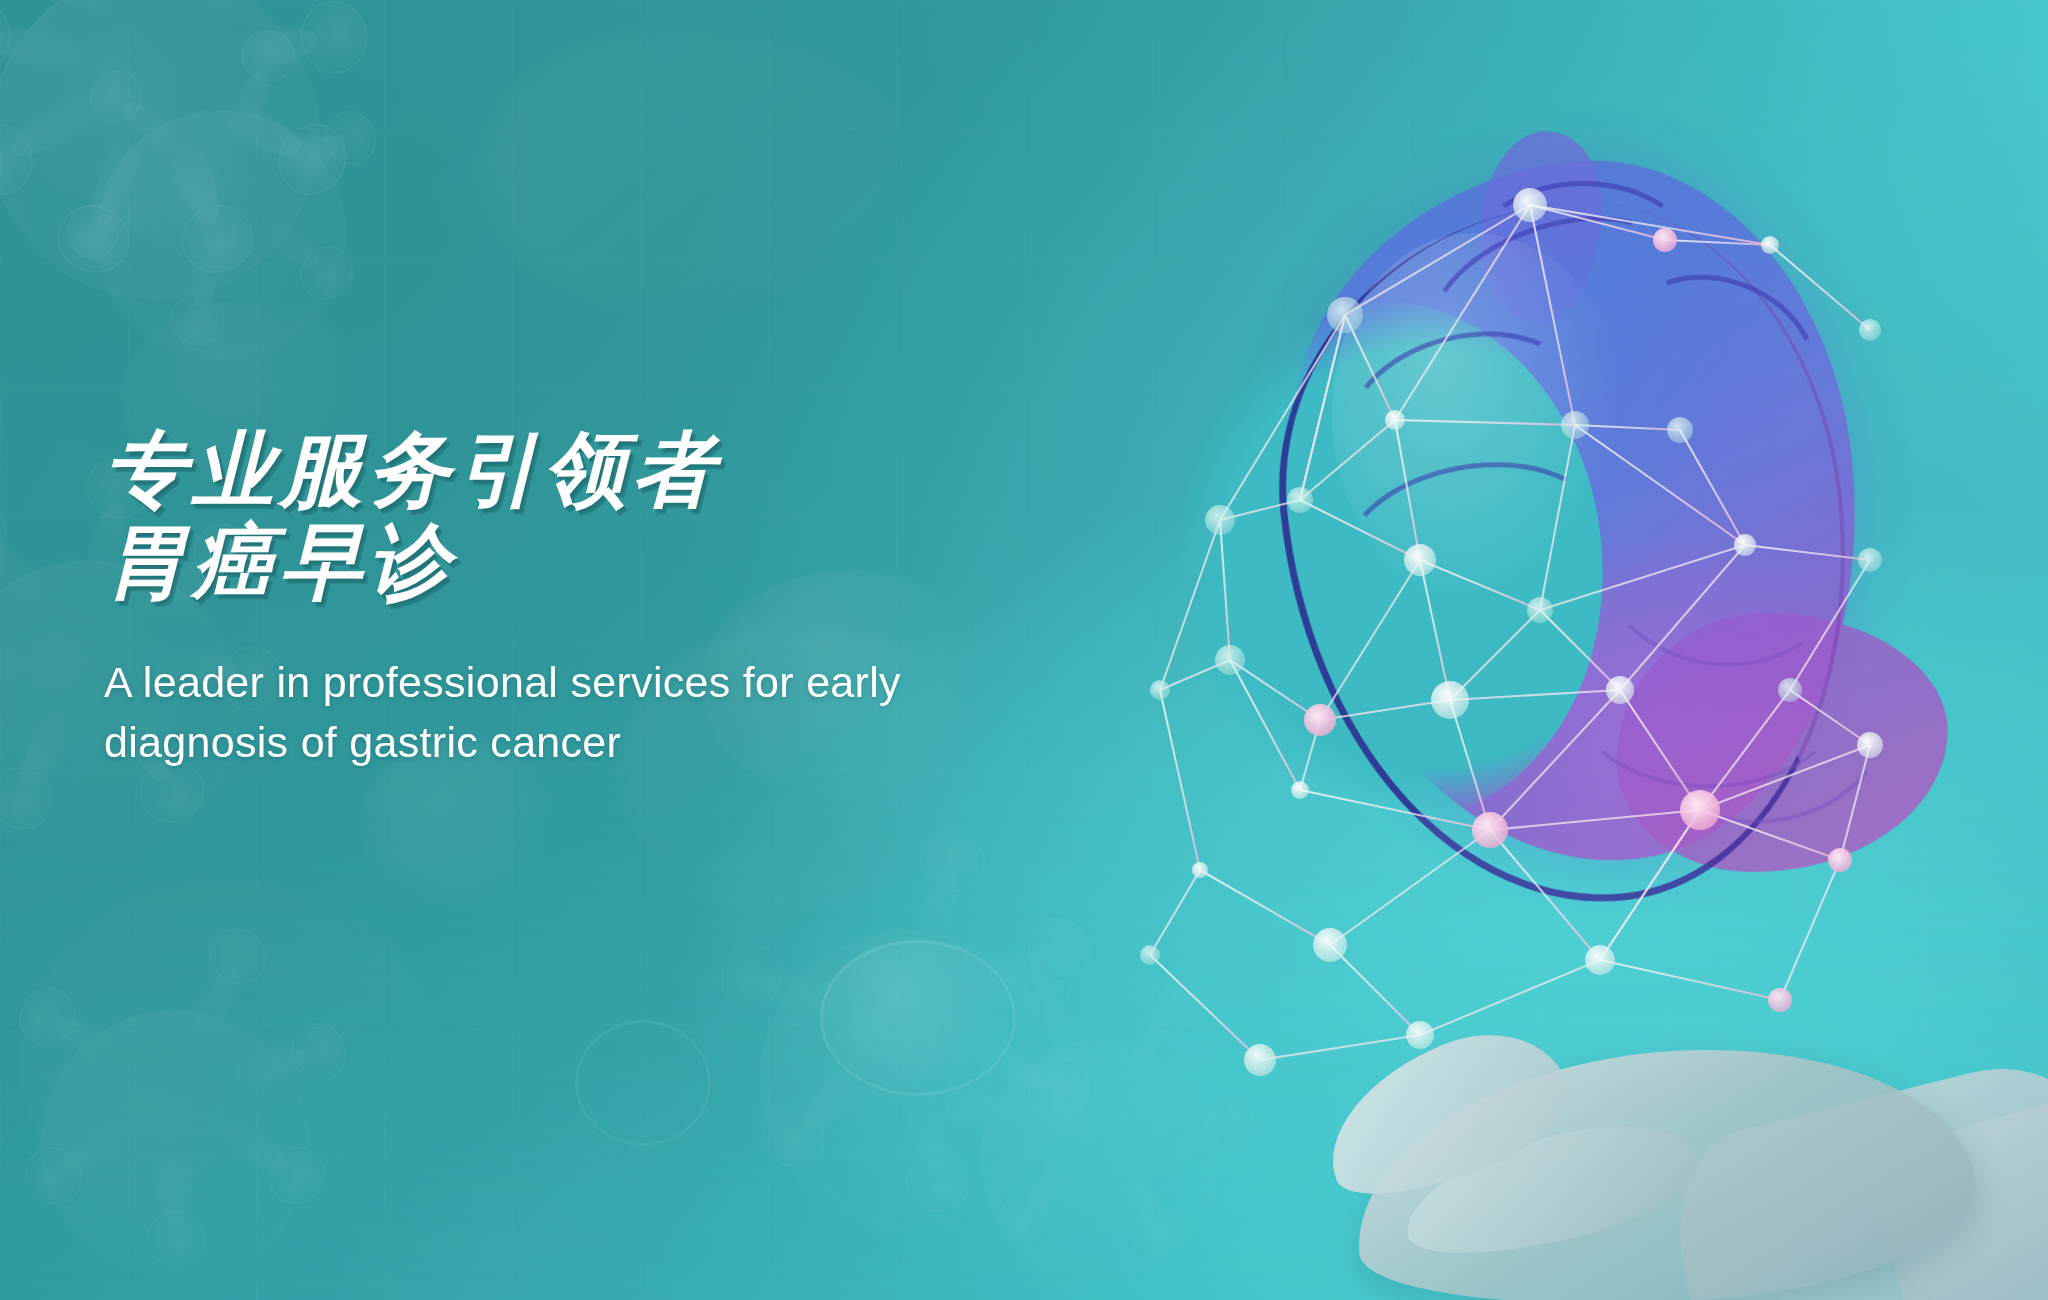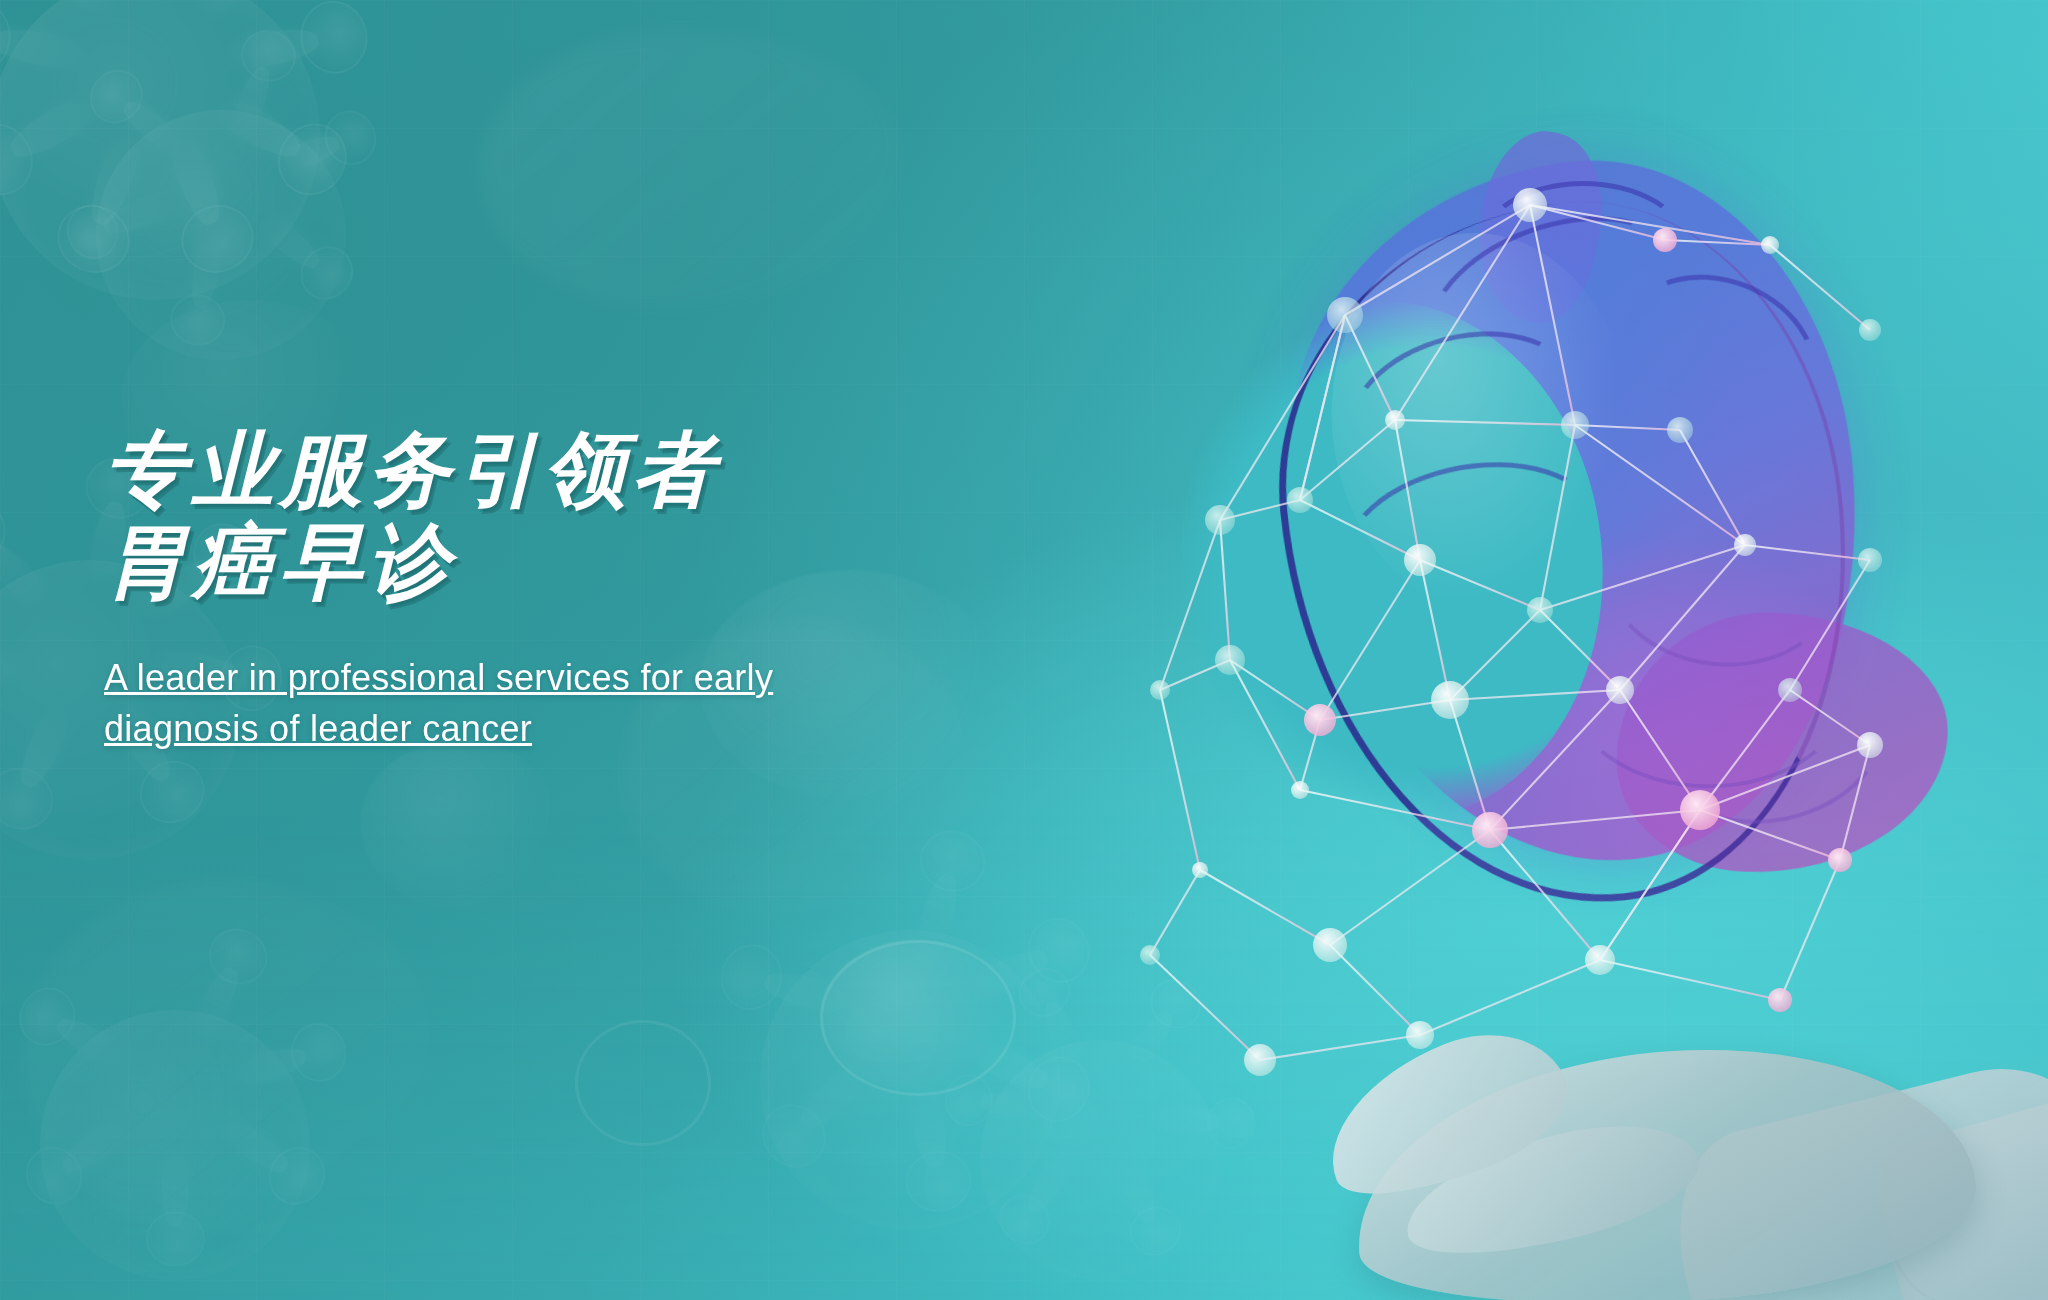--- a/index.html
+++ b/index.html
@@ -96,27 +96,26 @@
        4px 5px 0 rgba(17,78,84,.30),
        2px 3px 1px rgba(17,78,84,.22);
     white-space:nowrap;
   }
   .headline.l2{margin-top:6px;}
 
   .sub{
     margin:46px 0 0 0;
     font-family:"Liberation Sans","DejaVu Sans",sans-serif;
     font-weight:400;
-    font-size:36px;
+    font-size:43px;
     line-height:1.32;
     color:#ffffff;
     letter-spacing:.3px;
     text-shadow:0 2px 5px rgba(14,70,76,.28);
     max-width:1010px;
-    text-decoration:underline;
   }
 
   
   #art{
     position:absolute;
     right:-10px;
     top:90px;
     width:820px;
     height:1210px;
   }
@@ -516,16 +515,16 @@
       <circle cx="1260" cy="1060" r="16" fill="url(#nodeWhite)"></circle>
     </g>
   </svg>
 
   <div class="fade"></div>
 
   <div id="copy">
     <h1 class="headline l2">专业服务引领者</h1>
     <h1 class="headline l1">胃癌早诊</h1>
     <p class="sub">A leader in professional services for early</p>
-    <p class="sub" style="margin-top:4px;">diagnosis of leader cancer</p>
+    <p class="sub" style="margin-top:4px;">diagnosis of gastric cancer</p>
   </div>
 
 </div>
 
 </body></html>

